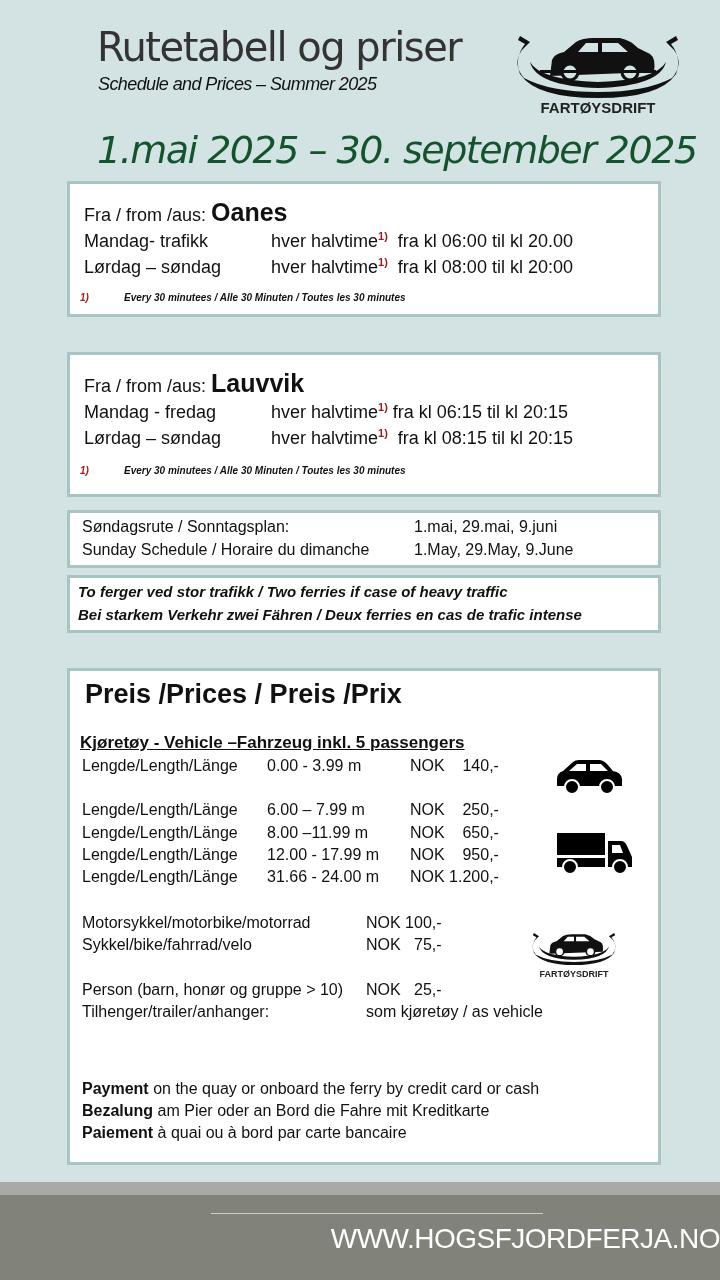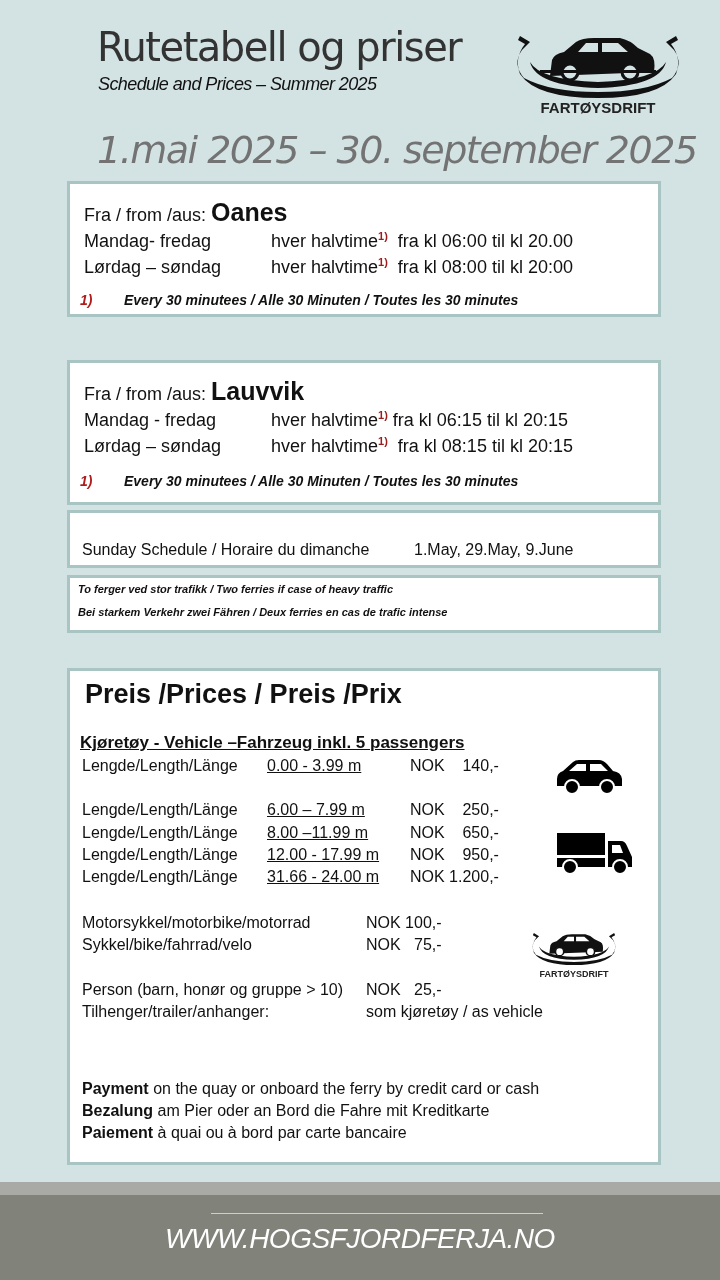--- a/index.html
+++ b/index.html
@@ -1,49 +1,49 @@
 <!DOCTYPE html>
 <html><head>
 <meta charset="utf-8">
 <style>
   html,body{margin:0;padding:0;}
   body{width:720px;height:1280px;background:#d3e3e3;position:relative;overflow:hidden;font-family:"Liberation Sans",sans-serif;color:#111;}
   .title{position:absolute;left:97px;top:24px;font-size:40px;color:#333;font-family:"DejaVu Sans",sans-serif;letter-spacing:-1.5px;}
   .subtitle{position:absolute;left:98px;top:74px;font-size:18px;font-style:italic;color:#111;letter-spacing:-0.6px;}
   .logo{position:absolute;left:510px;top:28px;width:176px;height:88px;}
   .logo .lt{position:absolute;left:0;right:0;bottom:0;text-align:center;font-weight:bold;font-size:15px;color:#222;}
-  .dates{position:absolute;left:97px;top:128px;font-size:38px;font-style:italic;font-family:"DejaVu Sans",sans-serif;letter-spacing:-1.5px;color:#737373;}
+  .dates{position:absolute;left:97px;top:128px;font-size:38px;font-style:italic;font-family:"DejaVu Sans",sans-serif;letter-spacing:-1.5px;color:#14532d;}
   .box{position:absolute;left:67px;width:594px;background:#fff;border:3px solid #a8c5c4;box-sizing:border-box;}
   .b1{top:181px;height:136px;}
-  .b2{top:352px;height:145px;margin-top:8px;}
+  .b2{top:352px;height:145px;}
   .b3{top:510px;height:58px;}
   .b4{top:575px;height:58px;}
   .b5{top:668px;height:497px;}
   .from{position:absolute;left:14px;top:14px;font-size:18px;}
   .from b{font-size:25px;}
   .row{position:absolute;left:14px;font-size:18px;white-space:nowrap;}
   .row .c1{display:inline-block;width:187px;}
   .row sup{color:#9b1c1c;font-weight:bold;font-size:11px;}
-  .note{position:absolute;left:10px;font-size:14px;font-style:italic;font-weight:bold;white-space:nowrap;}
+  .note{position:absolute;left:10px;font-size:10px;font-style:italic;font-weight:bold;white-space:nowrap;}
   .note .n{color:#b01c1c;font-weight:bold;display:inline-block;width:44px;}
   .small{position:absolute;left:12px;font-size:16px;white-space:nowrap;}
   .small .c1{display:inline-block;width:332px;}
-  .heavy{position:absolute;left:8px;font-size:11px;font-style:italic;font-weight:bold;white-space:nowrap;}
+  .heavy{position:absolute;left:8px;font-size:15px;font-style:italic;font-weight:bold;white-space:nowrap;}
   .ph{position:absolute;left:15px;top:8px;font-size:27px;font-weight:bold;}
   .vh{position:absolute;left:10px;top:62px;font-size:17px;font-weight:bold;text-decoration:underline;white-space:nowrap;padding-right:10px;}
   .pr{position:absolute;left:12px;font-size:16px;white-space:nowrap;}
   .pr .a{display:inline-block;width:185px;}
-  .pr .b{display:inline-block;width:143px;text-decoration:underline;}
+  .pr .b{display:inline-block;width:143px;}
   .or{position:absolute;left:12px;font-size:16px;white-space:nowrap;}
   .or .a{display:inline-block;width:284px;}
   .pay{position:absolute;left:12px;font-size:16px;white-space:nowrap;}
   .footer-top{position:absolute;left:0;top:1182px;width:720px;height:13px;background:#a9aaa5;}
   .footer{position:absolute;left:0;top:1195px;width:720px;height:85px;background:#81827a;}
   .footer .line{position:absolute;left:211px;top:18px;width:332px;height:1px;background:#cfcfc8;}
-  .footer .url{position:absolute;left:0;right:0;top:28px;text-align:center;color:#fff;font-size:28px;letter-spacing:-0.5px;font-style:italic;}
+  .footer .url{position:absolute;left:0;right:0;top:28px;text-align:right;color:#fff;font-size:28px;letter-spacing:-0.5px;}
   .icon{position:absolute;}
 </style>
 </head>
 <body>
 
 <div class="title">Rutetabell og priser</div>
 <div class="subtitle">Schedule and Prices – Summer 2025</div>
 
 <div class="logo">
   <svg width="176" height="70" viewBox="0 0 176 70">
@@ -55,33 +55,34 @@
     <circle cx="120" cy="44" r="8" fill="#d3e3e3" stroke="#111" stroke-width="3"></circle>
     <rect x="30" y="42" width="116" height="3" fill="#111"></rect>
   </svg>
   <div class="lt">FARTØYSDRIFT</div>
 </div>
 
 <div class="dates">1.mai 2025 – 30. september 2025</div>
 
 <div class="box b1">
   <div class="from"><span>Fra / from /aus:</span> <b>Oanes</b></div>
-  <div class="row" style="top:46px"><span class="c1">Mandag- fredag</span><span>hver halvtime</span><sup>1)</sup>&nbsp; <span>fra kl 06:00 til kl 20.00</span></div>
+  <div class="row" style="top:46px"><span class="c1">Mandag- trafikk</span><span>hver halvtime</span><sup>1)</sup>&nbsp; <span>fra kl 06:00 til kl 20.00</span></div>
   <div class="row" style="top:72px"><span class="c1">Lørdag – søndag</span><span>hver halvtime</span><sup>1)</sup>&nbsp; <span>fra kl 08:00 til kl 20:00</span></div>
   <div class="note" style="top:108px"><span class="n">1)</span><span>Every 30 minutees / Alle 30 Minuten / Toutes les 30 minutes</span></div>
 </div>
 
 <div class="box b2">
   <div class="from"><span>Fra / from /aus:</span> <b>Lauvvik</b></div>
   <div class="row" style="top:46px"><span class="c1">Mandag - fredag</span><span>hver halvtime</span><sup>1)</sup>&nbsp;<span>fra kl 06:15 til kl 20:15</span></div>
   <div class="row" style="top:72px"><span class="c1">Lørdag – søndag</span><span>hver halvtime</span><sup>1)</sup>&nbsp; <span>fra kl 08:15 til kl 20:15</span></div>
   <div class="note" style="top:110px"><span class="n">1)</span><span>Every 30 minutees / Alle 30 Minuten / Toutes les 30 minutes</span></div>
 </div>
 
 <div class="box b3">
+  <div class="small" style="top:5px"><span class="c1">Søndagsrute / Sonntagsplan:</span><span>1.mai, 29.mai, 9.juni</span></div>
   <div class="small" style="top:28px"><span class="c1">Sunday Schedule / Horaire du dimanche</span><span>1.May, 29.May, 9.June</span></div>
 </div>
 
 <div class="box b4">
   <div class="heavy" style="top:5px">To ferger ved stor trafikk /  Two ferries if case of heavy traffic</div>
   <div class="heavy" style="top:28px">Bei starkem Verkehr zwei Fähren / Deux ferries en cas de trafic intense</div>
 </div>
 
 <div class="box b5">
   <div class="ph">Preis /Prices / Preis /Prix</div>

